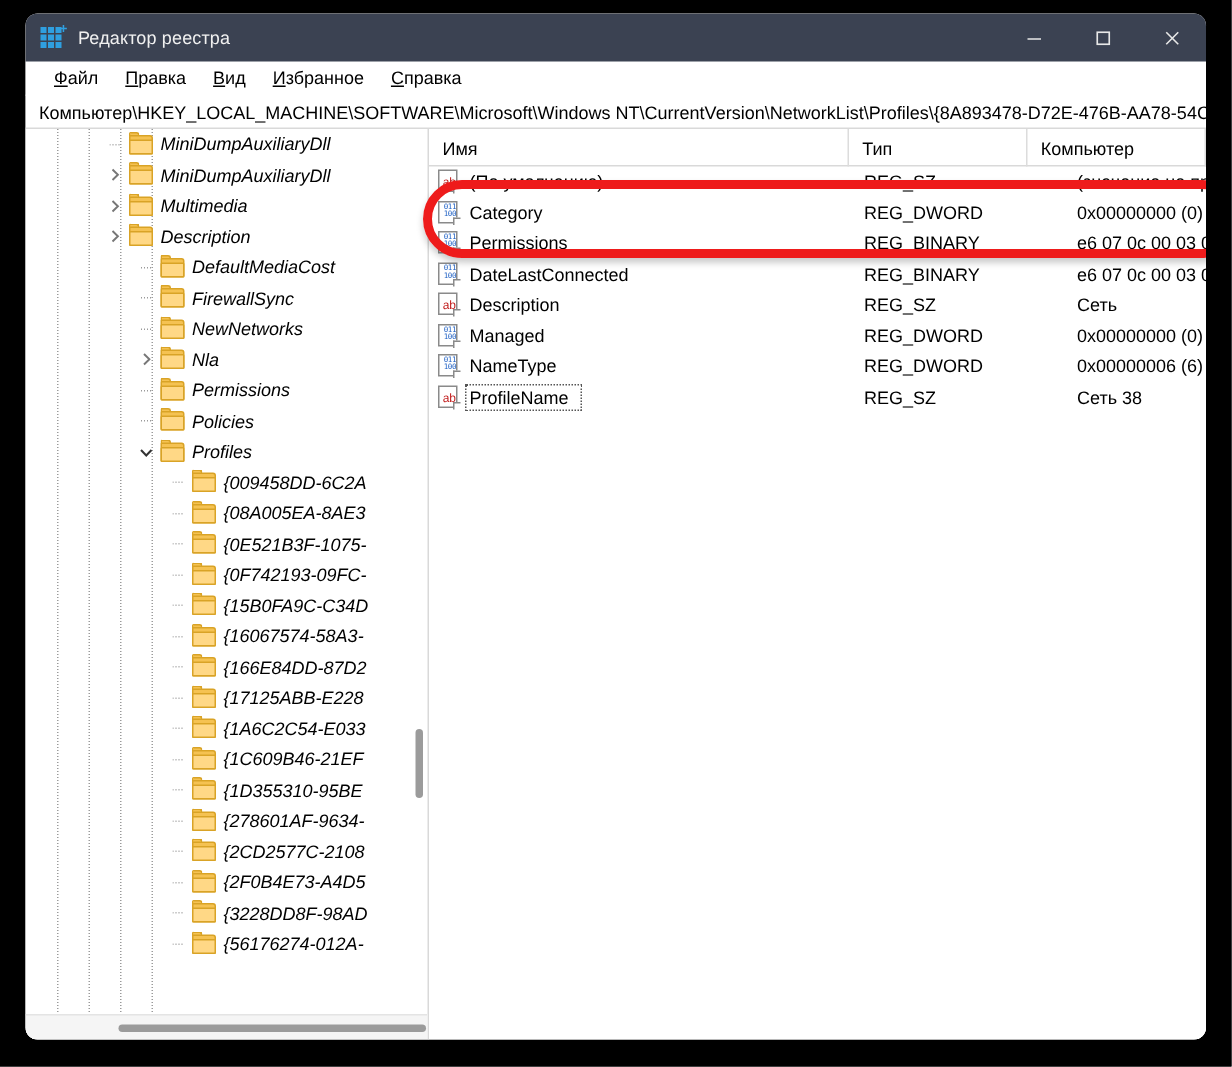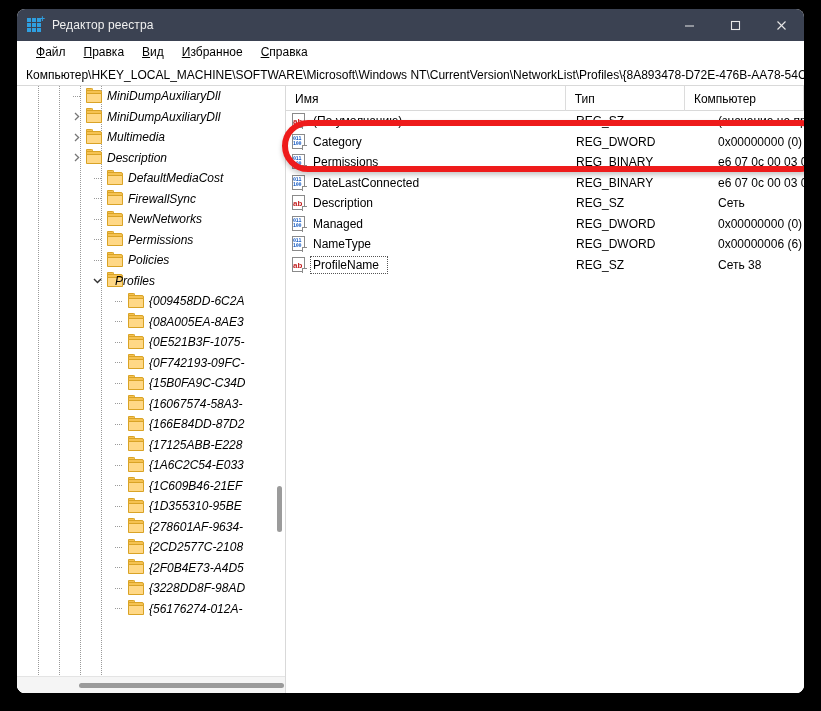--- a/index.html
+++ b/index.html
@@ -278,22 +278,22 @@
     border-left: 1px solid #8a8a8a;
     border-top: 1px solid #8a8a8a;
   }
   .vicon .txt {
     position: absolute; left: 2px; top: 2px;
     width: 11px;
     font-family: "DejaVu Sans Mono", monospace;
     font-size: 5px;
     line-height: 5px;
     letter-spacing: -0.3px;
-    text-align: left;
-    font-weight: bold;
+    text-align: right;
+    font-weight: normal;
   }
   .vicon.ab .txt { color: #c21f1f; font-size: 8px; line-height: 13px; font-family:"Liberation Sans",sans-serif; letter-spacing: 0; }
   .vicon.bin .txt { color: #1d5fc4; }
 
   
   #annot {
     position: absolute;
     left: 265px; top: 111px;
     width: 545px; height: 52px;
     border: 6px solid #ee1b1b;
@@ -439,20 +439,33 @@
               <i></i>
             </span>
             <span class="folder" style="left: 90px;">
               <span class="tab"></span>
               <span class="back"></span>
               <span class="front"></span>
             </span>
             <span class="tlabel" style="left: 111px;">NewNetworks</span>
           </div>
           <div class="tnode">
+            <span class="chev" style="left: 73px;">
+              <svg width="9" height="9" viewBox="0 0 9 9">
+                <polyline points="3,1 6.6,4.5 3,8" fill="none" stroke="#777" stroke-width="1.3"></polyline>
+              </svg>
+            </span>
+            <span class="folder" style="left: 90px;">
+              <span class="tab"></span>
+              <span class="back"></span>
+              <span class="front"></span>
+            </span>
+            <span class="tlabel" style="left: 111px;">Nla</span>
+          </div>
+          <div class="tnode">
             <span class="elbow" style="left: 73px;">
               <i></i>
             </span>
             <span class="folder" style="left: 90px;">
               <span class="tab"></span>
               <span class="back"></span>
               <span class="front"></span>
             </span>
             <span class="tlabel" style="left: 111px;">Permissions</span>
           </div>
@@ -471,21 +484,21 @@
             <span class="chev" style="left: 73px;">
               <svg width="9" height="9" viewBox="0 0 9 9">
                 <polyline points="1,3 4.5,6.6 8,3" fill="none" stroke="#333" stroke-width="1.4"></polyline>
               </svg>
             </span>
             <span class="folder" style="left: 90px;">
               <span class="tab"></span>
               <span class="back"></span>
               <span class="front"></span>
             </span>
-            <span class="tlabel" style="left: 98px;">Profiles</span>
+            <span class="tlabel" style="left: 111px;">Profiles</span>
           </div>
           <div class="tnode">
             <span class="elbow" style="left: 94px;">
               <i></i>
             </span>
             <span class="folder" style="left: 111px;">
               <span class="tab"></span>
               <span class="back"></span>
               <span class="front"></span>
             </span>

